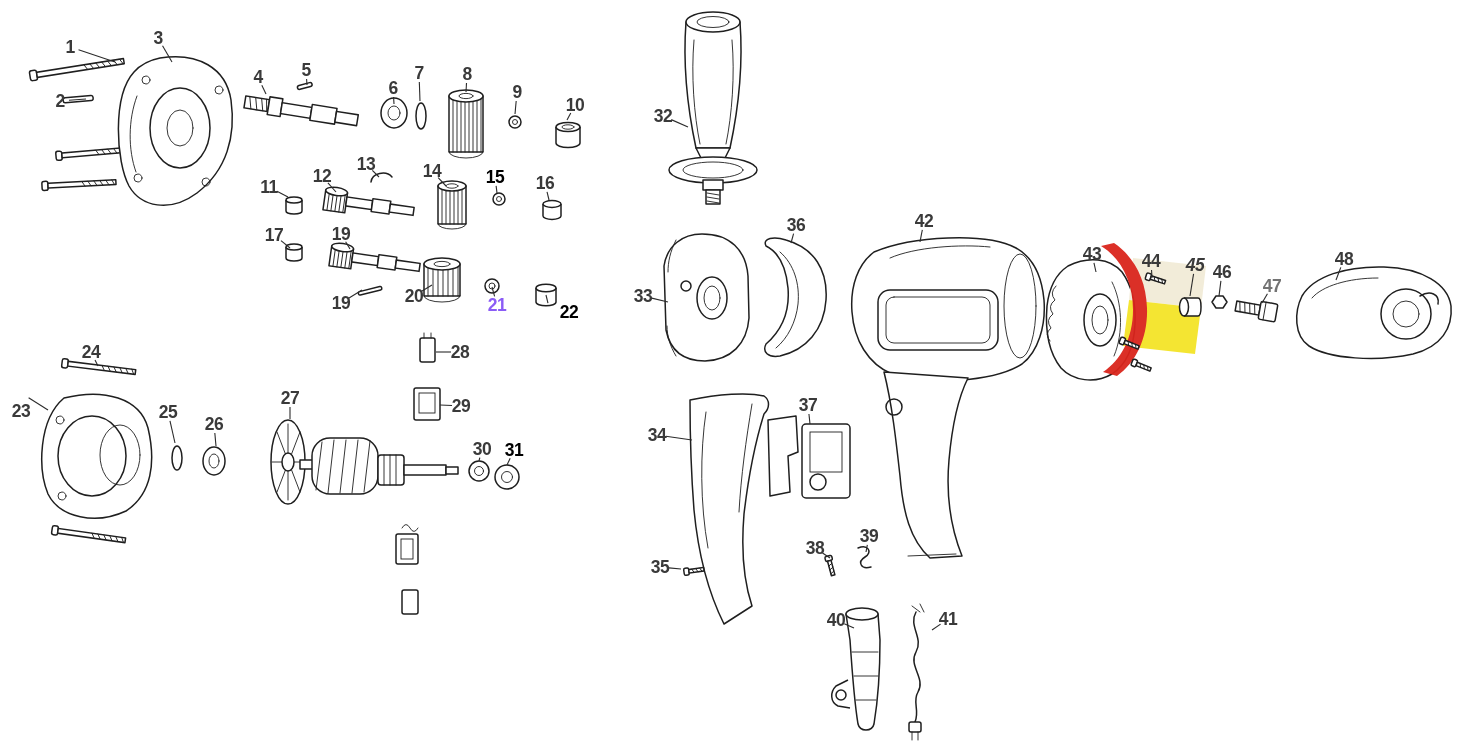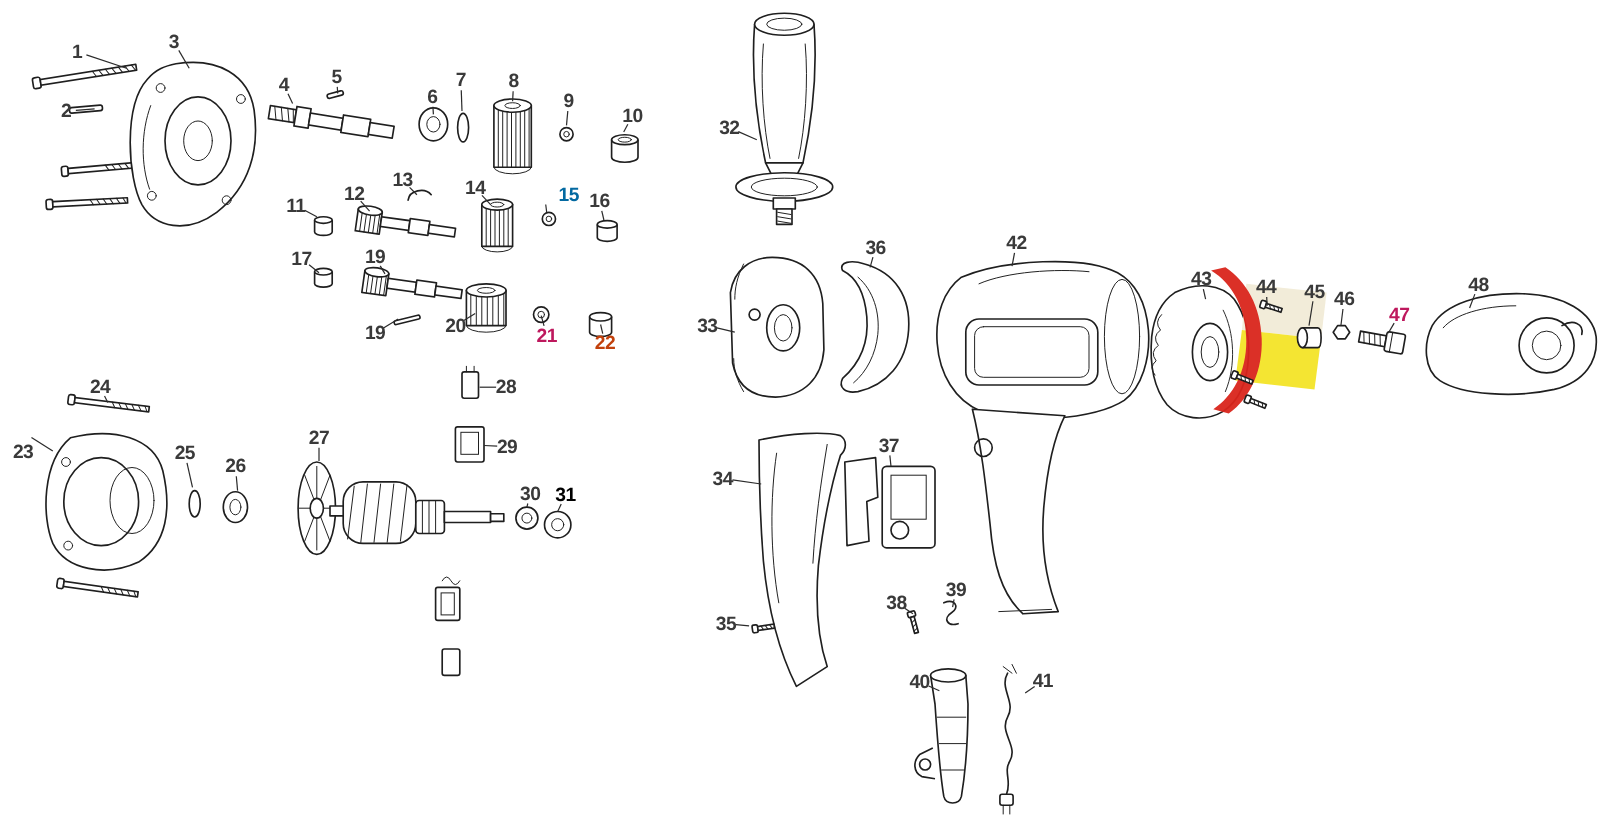--- a/index.html
+++ b/index.html
@@ -433,28 +433,28 @@
       <span class="part-label" style="left: 306px; top: 70px; color: rgb(58, 58, 58);">5</span>
       <span class="part-label" style="left: 393px; top: 88px; color: rgb(58, 58, 58);">6</span>
       <span class="part-label" style="left: 419px; top: 73px; color: rgb(58, 58, 58);">7</span>
       <span class="part-label" style="left: 467px; top: 74px; color: rgb(58, 58, 58);">8</span>
       <span class="part-label" style="left: 517px; top: 92px; color: rgb(58, 58, 58);">9</span>
       <span class="part-label" style="left: 575px; top: 105px; color: rgb(58, 58, 58);">10</span>
       <span class="part-label" style="left: 269px; top: 187px; color: rgb(58, 58, 58);">11</span>
       <span class="part-label" style="left: 322px; top: 176px; color: rgb(58, 58, 58);">12</span>
       <span class="part-label" style="left: 366px; top: 164px; color: rgb(58, 58, 58);">13</span>
       <span class="part-label" style="left: 432px; top: 171px; color: rgb(58, 58, 58);">14</span>
-      <span class="part-label" style="left: 517px; top: 177px; color: #0369a1;">15</span>
+      <span class="part-label" style="left: 495px; top: 177px; color: #000000;">15</span>
       <span class="part-label" style="left: 545px; top: 183px; color: rgb(58, 58, 58);">16</span>
       <span class="part-label" style="left: 274px; top: 235px; color: rgb(58, 58, 58);">17</span>
       <span class="part-label" style="left: 341px; top: 234px; color: rgb(58, 58, 58);">19</span>
       <span class="part-label" style="left: 341px; top: 303px; color: rgb(58, 58, 58);">19</span>
       <span class="part-label" style="left: 414px; top: 296px; color: rgb(58, 58, 58);">20</span>
-      <span class="part-label" style="left: 497px; top: 305px; color: #be185d;">21</span>
-      <span class="part-label" style="left: 550px; top: 312px; color: #c2410c;">22</span>
+      <span class="part-label" style="left: 497px; top: 305px; color: #8b5cf6;">21</span>
+      <span class="part-label" style="left: 569px; top: 312px; color: #000000;">22</span>
       <span class="part-label" style="left: 21px; top: 393px; color: rgb(58, 58, 58); margin-top: 18px;">23</span>
       <span class="part-label" style="left: 91px; top: 352px; color: rgb(58, 58, 58);">24</span>
       <span class="part-label" style="left: 168px; top: 412px; color: rgb(58, 58, 58);">25</span>
       <span class="part-label" style="left: 214px; top: 424px; color: rgb(58, 58, 58);">26</span>
       <span class="part-label" style="left: 290px; top: 398px; color: rgb(58, 58, 58);">27</span>
       <span class="part-label" style="left: 460px; top: 352px; color: rgb(58, 58, 58);">28</span>
       <span class="part-label" style="left: 461px; top: 406px; color: rgb(58, 58, 58);">29</span>
       <span class="part-label" style="left: 482px; top: 449px; color: rgb(58, 58, 58);">30</span>
       <span class="part-label" style="left: 514px; top: 450px; color: #000000; text-align: center;">31</span>
       <span class="part-label" style="left: 663px; top: 116px; color: rgb(58, 58, 58);">32</span>
@@ -463,19 +463,19 @@
       <span class="part-label" style="left: 660px; top: 567px; color: rgb(58, 58, 58);">35</span>
       <span class="part-label" style="left: 796px; top: 225px; color: rgb(58, 58, 58);">36</span>
       <span class="part-label" style="left: 808px; top: 405px; color: rgb(58, 58, 58);">37</span>
       <span class="part-label" style="left: 815px; top: 548px; color: rgb(58, 58, 58);">38</span>
       <span class="part-label" style="left: 869px; top: 536px; color: rgb(58, 58, 58);">39</span>
       <span class="part-label" style="left: 836px; top: 620px; color: rgb(58, 58, 58);">40</span>
       <span class="part-label" style="left: 948px; top: 619px; color: rgb(58, 58, 58);">41</span>
       <span class="part-label" style="left: 924px; top: 221px; color: rgb(58, 58, 58);">42</span>
       <span class="part-label" style="left: 1092px; top: 254px; color: rgb(58, 58, 58);">43</span>
       <span class="part-label" style="left: 1151px; top: 261px; color: rgb(58, 58, 58);">44</span>
-      <span class="part-label" style="left: 1195px; top: 265px; color: rgb(58, 58, 58);">45</span>
+      <span class="part-label" style="left: 1195px; top: 265px; color: rgb(58, 58, 58); font-style: italic;">45</span>
       <span class="part-label" style="left: 1222px; top: 272px; color: rgb(58, 58, 58);">46</span>
-      <span class="part-label" style="left: 1272px; top: 286px; color: #be185d;">47</span>
+      <span class="part-label" style="left: 1272px; top: 286px; color: #737373;">47</span>
       <span class="part-label" style="left: 1344px; top: 259px; color: rgb(58, 58, 58);">48</span>
     </div>
 
 </div>
 
 </body></html>

